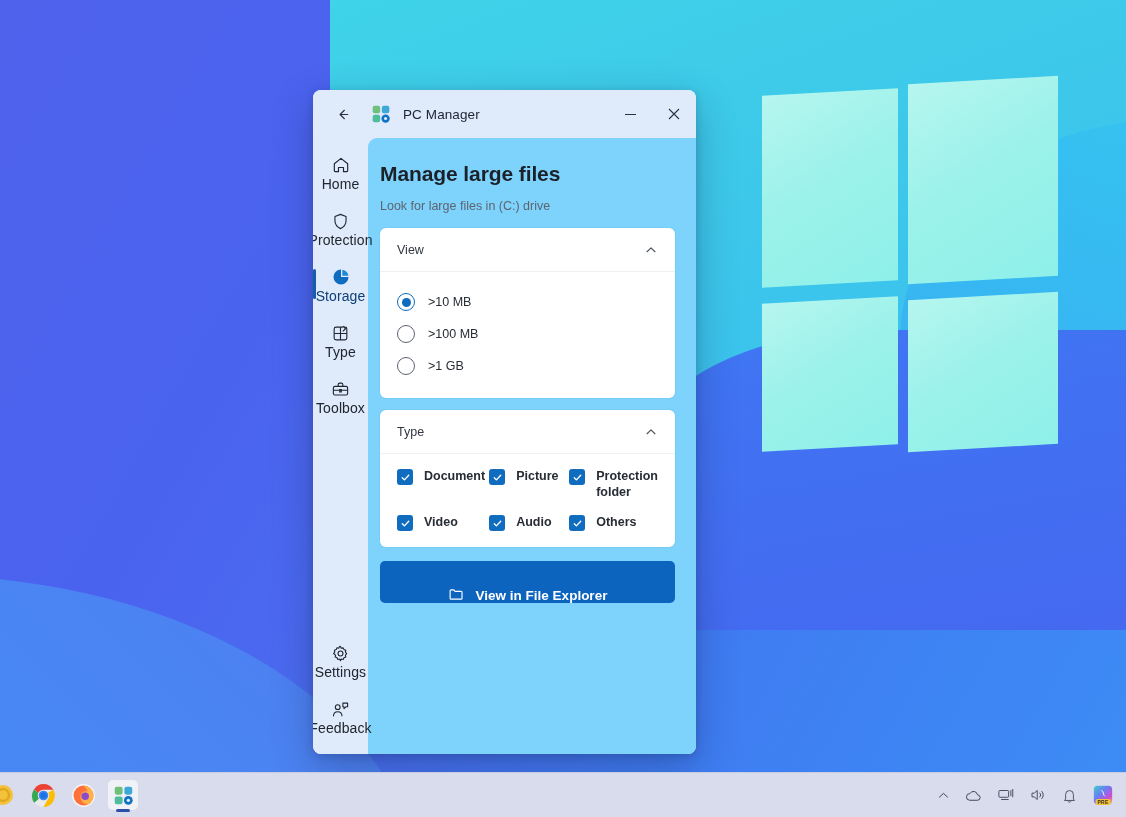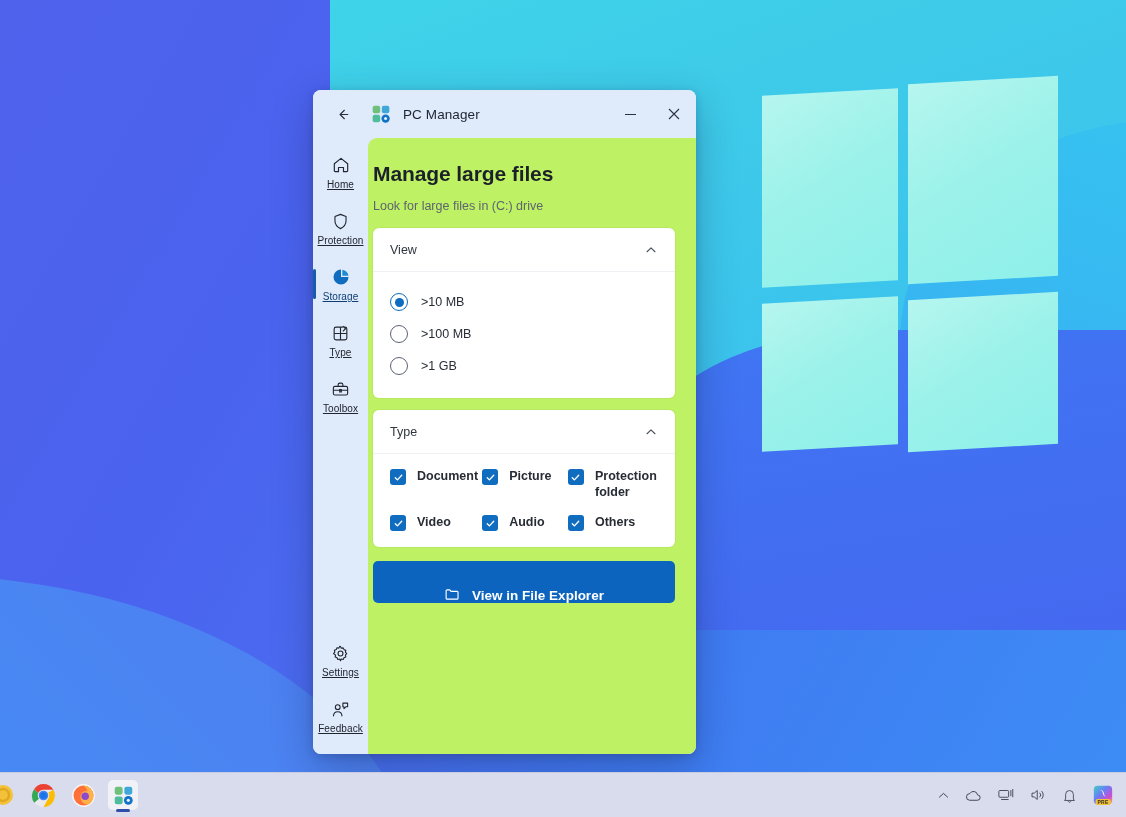--- a/index.html
+++ b/index.html
@@ -113,33 +113,33 @@
     flex: 0 0 55px; background: #dfeafb;
     display: flex; flex-direction: column; align-items: center;
     padding-top: 6px; padding-bottom: 10px;
   }
   .nav-item {
     position: relative; width: 55px; height: 56px;
     display: flex; flex-direction: column; align-items: center; justify-content: center;
     gap: 3px; cursor: pointer; color: #1d2330;
   }
   .nav-item .nv-ico { height: 22px; display: flex; align-items: center; justify-content: center; }
-  .nav-item .nv-lbl { font-size: 10px; line-height: 11px; color: #20262f; letter-spacing: .1px; text-decoration: underline; }
+  .nav-item .nv-lbl { font-size: 14px; line-height: 11px; color: #20262f; letter-spacing: .1px; }
   .nav-item.active::before {
     content: ""; position: absolute; left: 0; top: 13px;
     width: 3px; height: 30px; border-radius: 2px; background: #165ea8;
   }
   .nav-item.active .nv-lbl { color: #0d3f75; }
   .nav-spacer { flex: 1; }
 
   
   #main {
-    flex: 1; background: #bef264;
+    flex: 1; background: #7dd3fc;
     border-top-left-radius: 9px;
-    padding: 24px 21px 0 5px;
+    padding: 24px 21px 0 12px;
     min-width: 0; overflow: hidden;
   }
   #page-title {
     font-size: 21px; font-weight: bold; color: #1c2129;
     letter-spacing: -0.1px; margin-bottom: 13px;
   }
   #page-sub { font-size: 12.5px; color: #5d6470; margin-bottom: 15px; }
 
   .card {
     background: #ffffff; border-radius: 6px; overflow: hidden;

